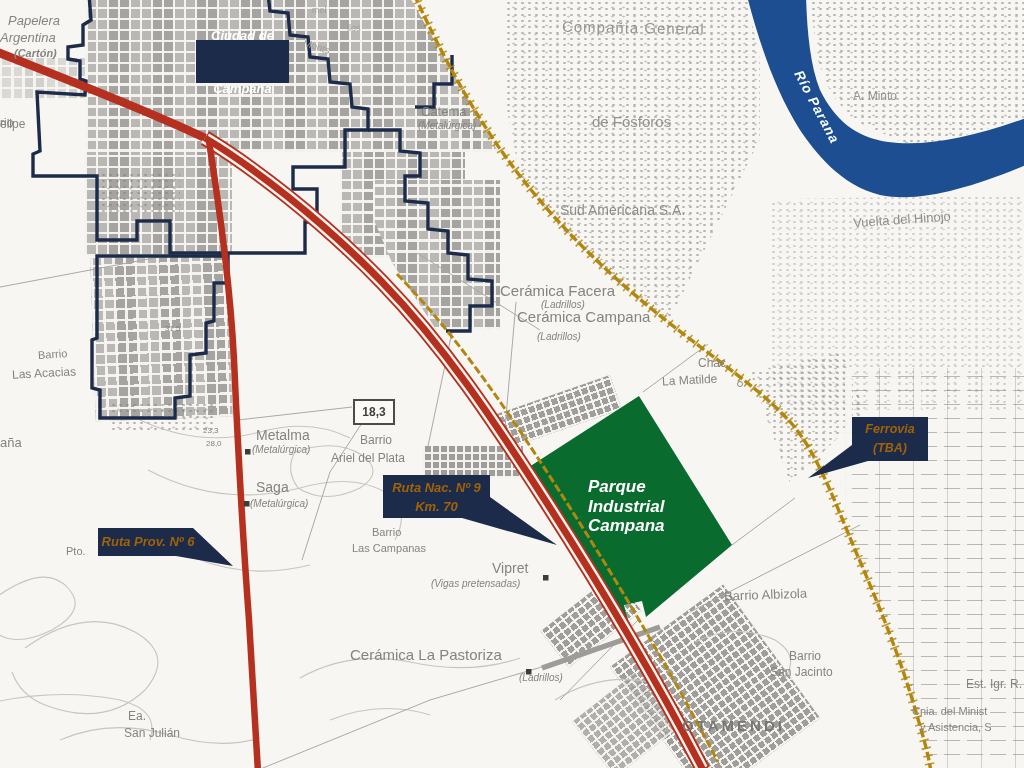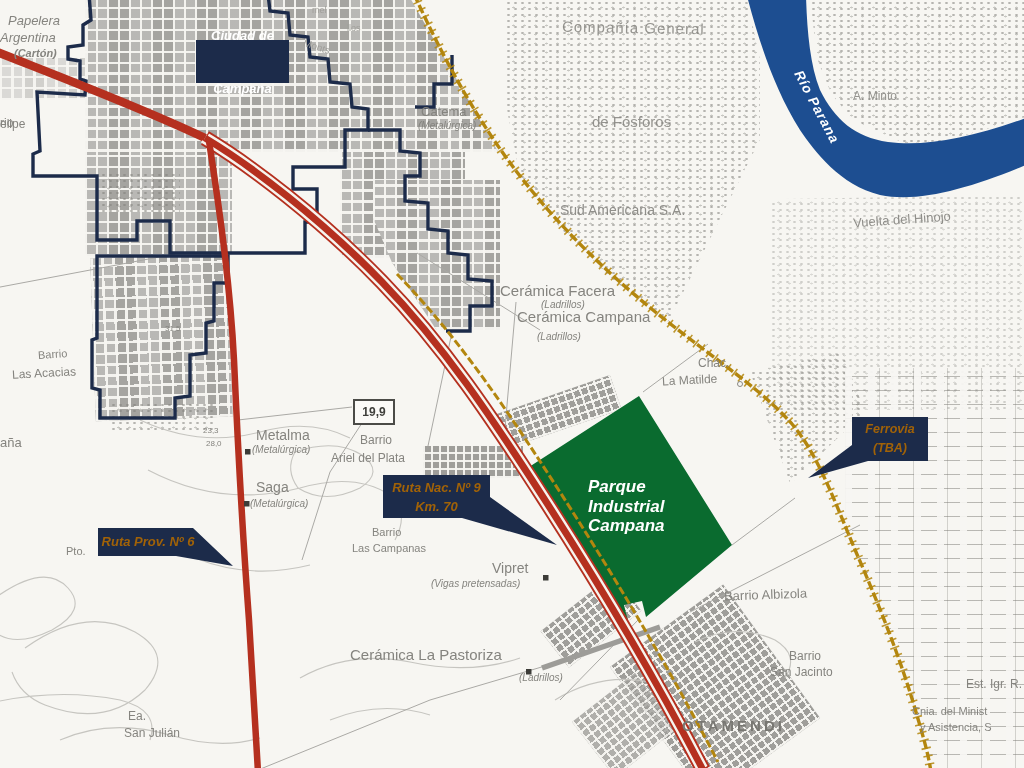--- a/index.html
+++ b/index.html
@@ -170,21 +170,21 @@
   <span class="lbl" style="left:789px;top:650px;font-size:12px;">Barrio</span>
   <span class="lbl" style="left:770px;top:666px;font-size:12px;">San Jacinto</span>
   <span class="lbl" style="left:682px;top:718px;font-size:15px;font-weight:bold;letter-spacing:3px;color:#787772;">OTAMENDI</span>
   <span class="lbl" style="left:128px;top:710px;font-size:12px;">Ea.</span>
   <span class="lbl" style="left:124px;top:727px;font-size:12px;">San Julián</span>
   <span class="lbl" style="left:920px;top:678px;font-size:12px;margin-left:46px;">Est. Igr. R. Ot</span>
   <span class="lbl" style="left:912px;top:706px;font-size:11px;">Cnia. del Minist</span>
   <span class="lbl" style="left:920px;top:722px;font-size:11px;">y Asistencia, S</span>
 
   <div class="box287">
-    <span>19,9</span>
+    <span>18,3</span>
   </div>
 
   <div class="navybox" style="left:196px;top:40px;width:93px;height:43px;font-size:13px;line-height:17px;gap:36px;">
     <span>Ciudad de</span>
     <span>Campana</span>
   </div>
 
   <div class="callout-txt" style="left:385px;top:478px;width:103px;font-size:13px;line-height:19px;">
     <div>Ruta Nac. Nº 9</div>
     <div>Km. 70</div>

